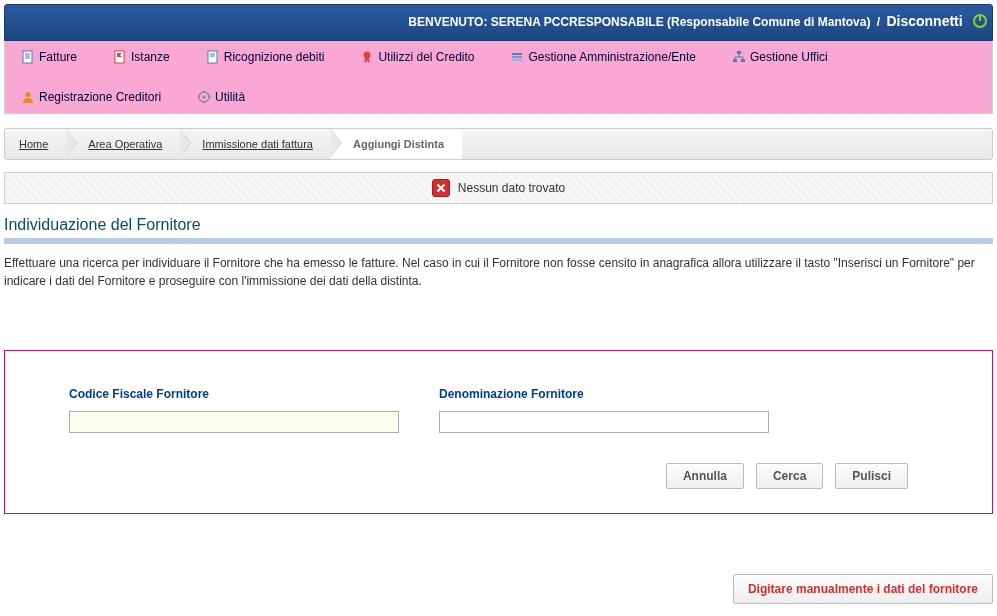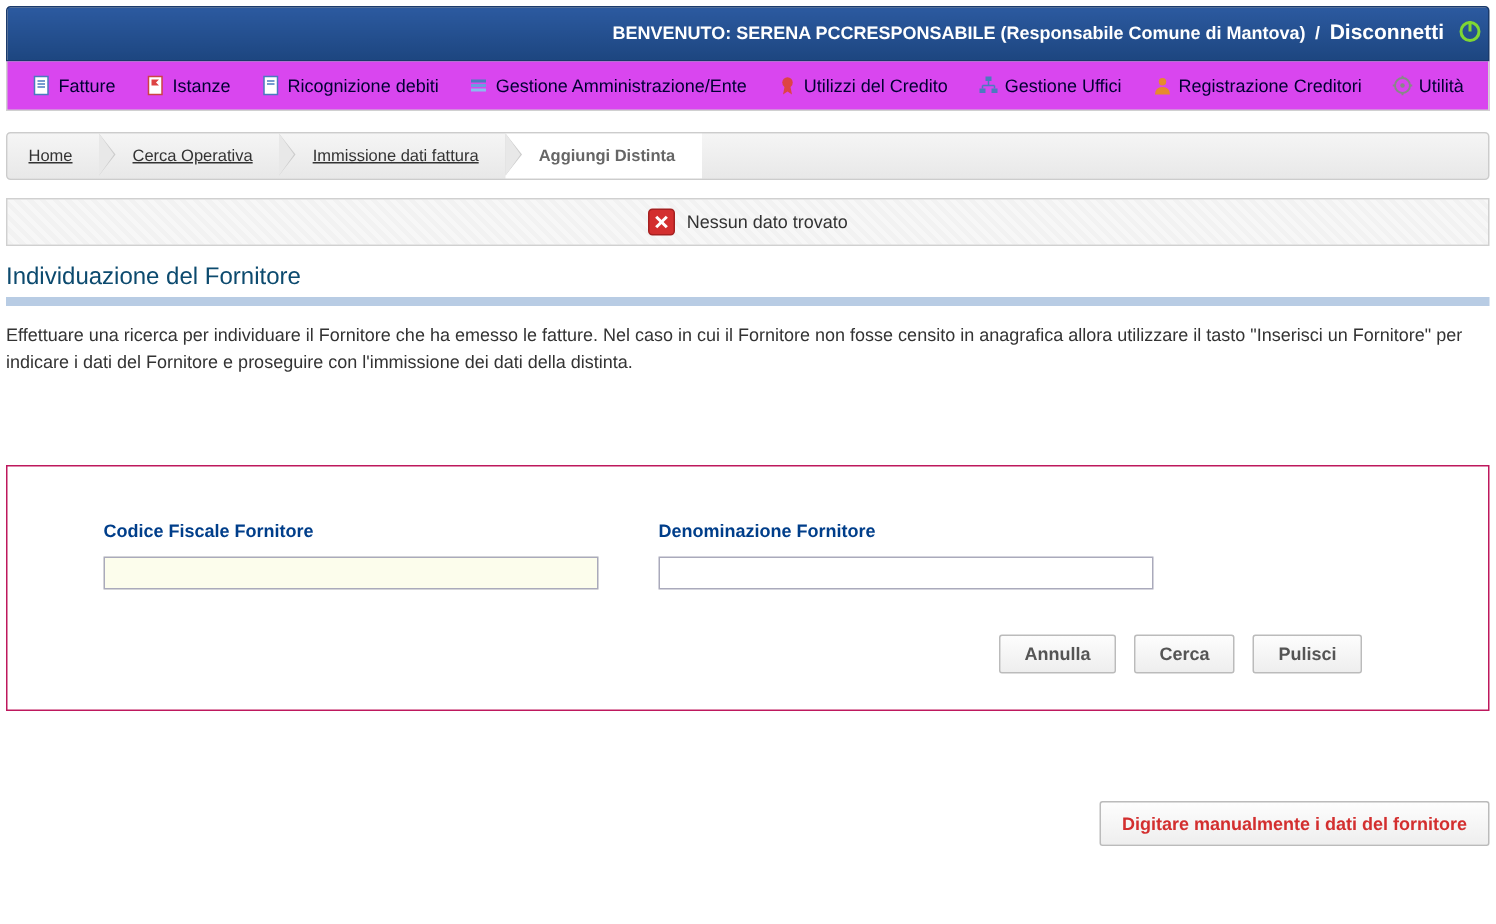--- a/index.html
+++ b/index.html
@@ -17,27 +17,27 @@
     border-radius: 3px 3px 0 0;
     margin: 4px 4px 0 4px;
   }
   .header-bar .welcome { color: #fff; }
   .header-bar .slash { color: #fff; margin: 0 3px; }
   .header-bar .disconnect { color: #fff; font-size: 14px; }
   .power-icon { display: inline-block; vertical-align: middle; margin-left: 6px; }
 
   
   .menu-bar {
-    background: #d946ef;
+    background: #f9a8d4;
     border: 1px solid #d0d0d0;
     border-top: none;
     padding: 6px 8px;
     display: flex;
     flex-wrap: wrap;
-    gap: 4px;
+    gap: 20px;
     margin: 0 4px;
   }
   .menu-item {
     display: inline-flex;
     align-items: center;
     gap: 4px;
     padding: 3px 8px;
     color: #003;
     cursor: pointer;
     font-size: 12px;
@@ -230,32 +230,32 @@
   <div class="menu-item">
     <span class="menu-icon"><svg width="14" height="14" viewBox="0 0 14 14">
           <rect x="2" y="1" width="9" height="12" fill="#fff" stroke="#4a7bbf"></rect>
           <line x1="4" y1="4" x2="9" y2="4" stroke="#4a7bbf"></line>
           <line x1="4" y1="6" x2="9" y2="6" stroke="#4a7bbf"></line>
         </svg></span>
     <span>Ricognizione debiti</span>
   </div>
   <div class="menu-item">
     <span class="menu-icon"><svg width="14" height="14" viewBox="0 0 14 14">
+          <circle cx="7" cy="5" r="3.5" fill="#d44"></circle>
+          <path d="M5 8 L4 13 L7 11 L10 13 L9 8 Z" fill="#d44"></path>
+        </svg></span>
+    <span>Utilizzi del Credito</span>
+  </div>
+  <div class="menu-item">
+    <span class="menu-icon"><svg width="14" height="14" viewBox="0 0 14 14">
           <rect x="2" y="3" width="10" height="2" fill="#4a7bbf"></rect>
           <rect x="2" y="6" width="10" height="2" fill="#6a9bdf"></rect>
           <rect x="2" y="9" width="10" height="2" fill="#8abbef"></rect>
         </svg></span>
     <span>Gestione Amministrazione/Ente</span>
-  </div>
-  <div class="menu-item">
-    <span class="menu-icon"><svg width="14" height="14" viewBox="0 0 14 14">
-          <circle cx="7" cy="5" r="3.5" fill="#d44"></circle>
-          <path d="M5 8 L4 13 L7 11 L10 13 L9 8 Z" fill="#d44"></path>
-        </svg></span>
-    <span>Utilizzi del Credito</span>
   </div>
   <div class="menu-item">
     <span class="menu-icon"><svg width="14" height="14" viewBox="0 0 14 14">
           <rect x="5" y="1" width="4" height="3" fill="#4a7bbf"></rect>
           <rect x="1" y="9" width="4" height="3" fill="#4a7bbf"></rect>
           <rect x="9" y="9" width="4" height="3" fill="#4a7bbf"></rect>
           <line x1="7" y1="4" x2="7" y2="7" stroke="#4a7bbf"></line>
           <line x1="3" y1="9" x2="3" y2="7" stroke="#4a7bbf"></line>
           <line x1="11" y1="9" x2="11" y2="7" stroke="#4a7bbf"></line>
           <line x1="3" y1="7" x2="11" y2="7" stroke="#4a7bbf"></line>
@@ -279,21 +279,21 @@
             <line x1="0.5" y1="7" x2="2.5" y2="7"></line>
             <line x1="11.5" y1="7" x2="13.5" y2="7"></line>
           </g>
         </svg></span>
     <span>Utilità</span>
   </div>
 </div>
 
 <div class="breadcrumb">
   <div class="crumb link">Home</div>
-  <div class="crumb link">Cerca Operativa</div>
+  <div class="crumb link">Area Operativa</div>
   <div class="crumb link before-current">Immissione dati fattura</div>
   <div class="crumb current">Aggiungi Distinta</div>
 </div>
 
 <div class="msg-row">
   <span class="err-icon"></span>
   <span>Nessun dato trovato</span>
 </div>
 
 <h2 class="section-title">Individuazione del Fornitore</h2>

